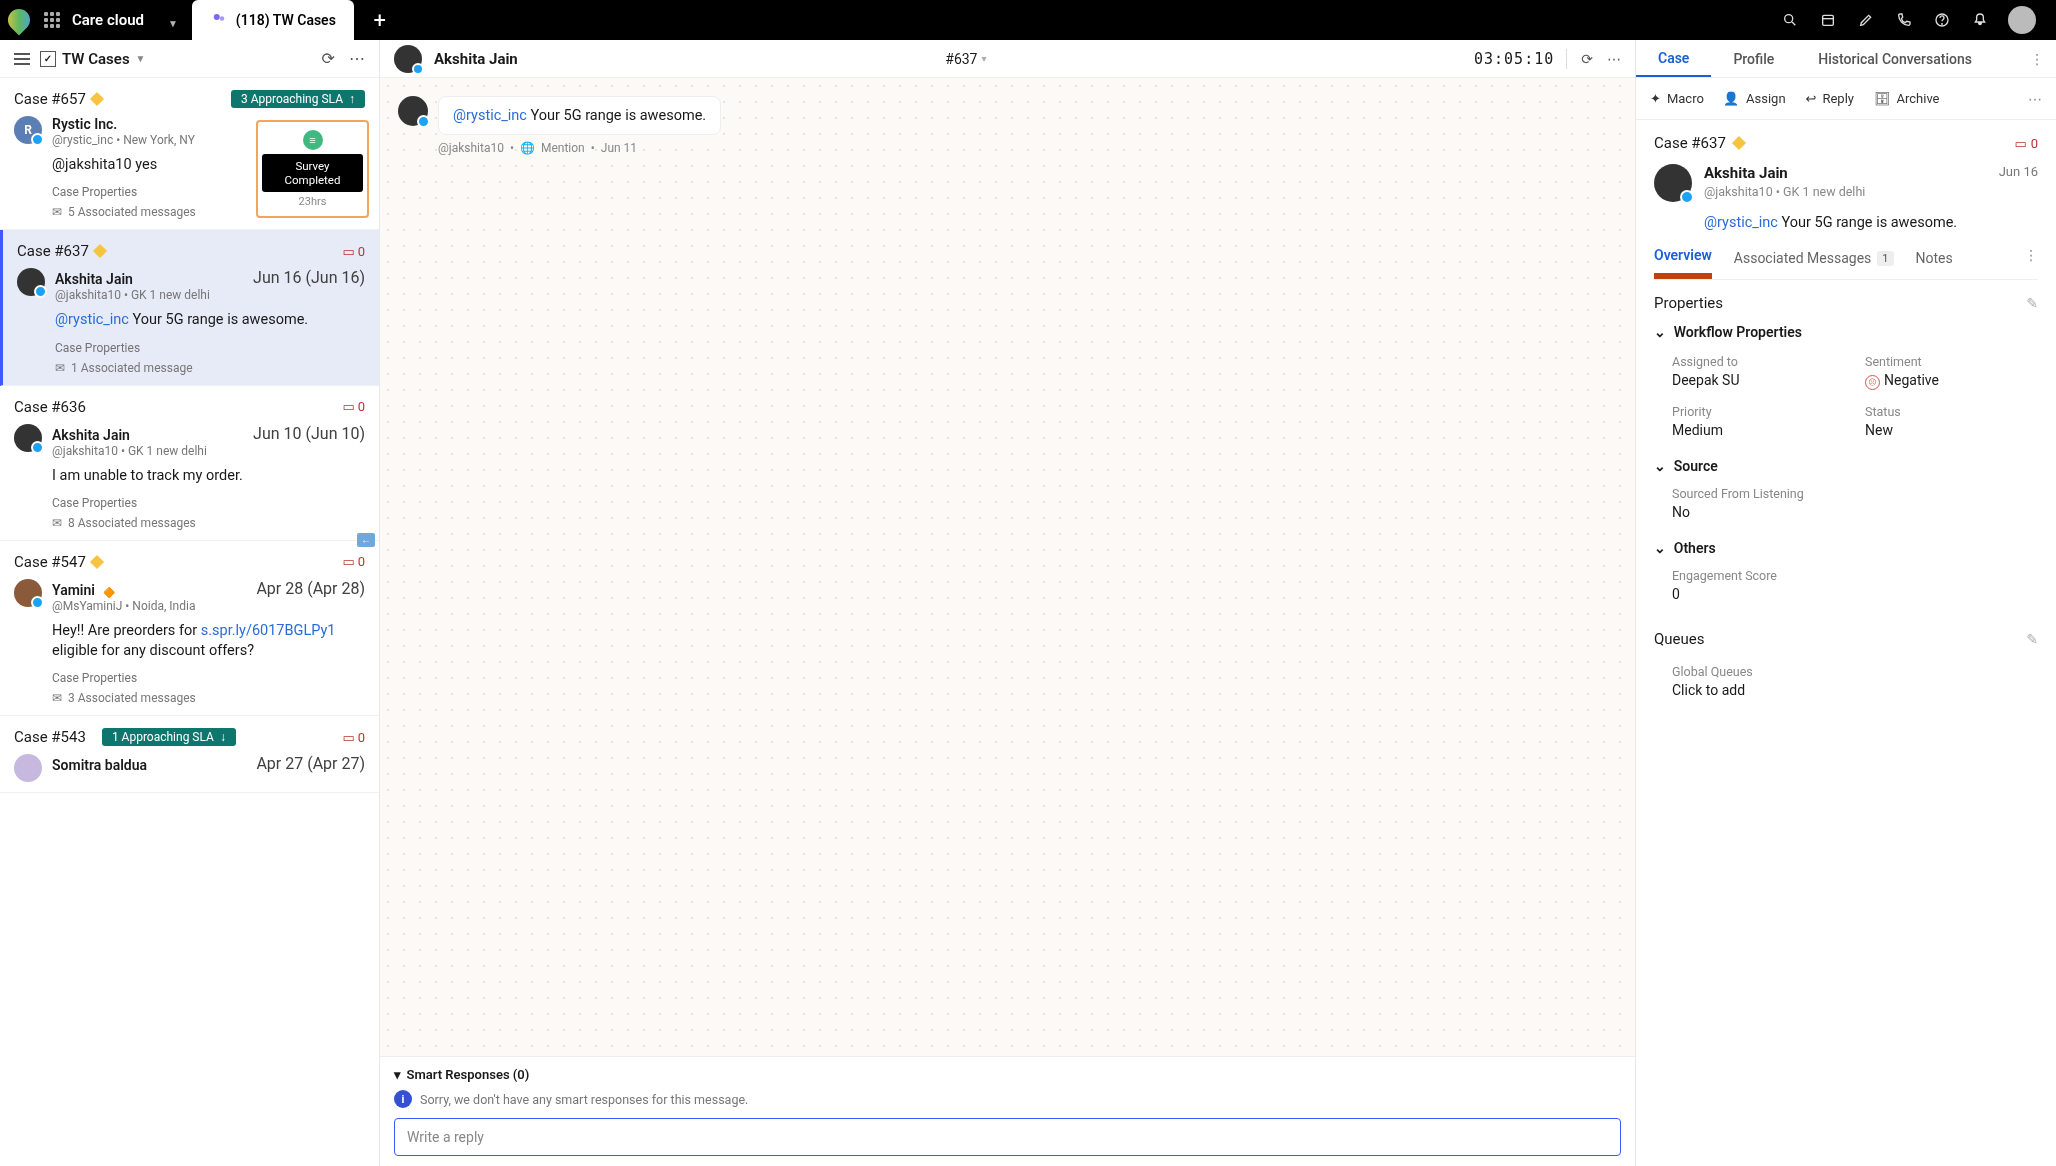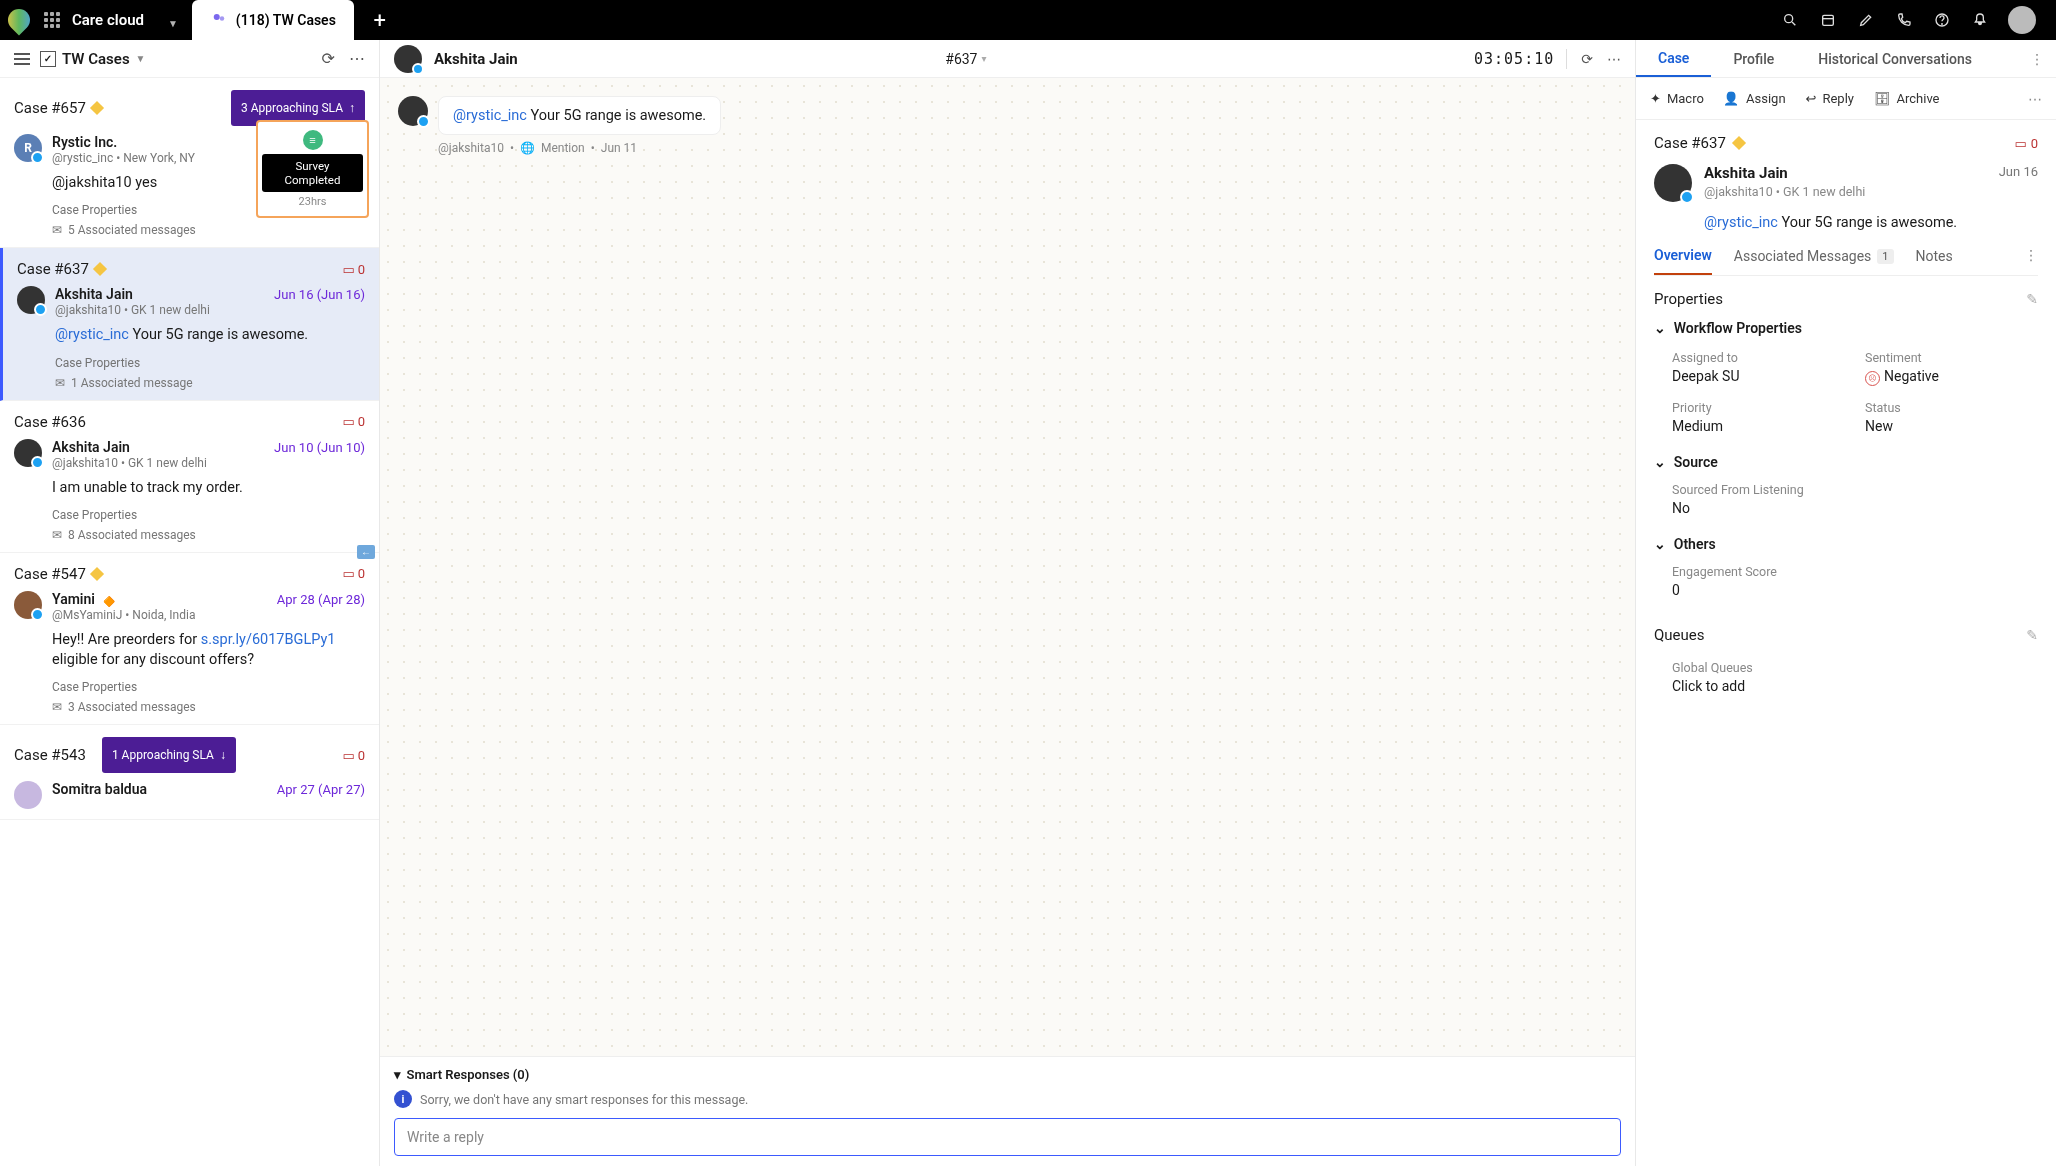--- a/index.html
+++ b/index.html
@@ -25,30 +25,30 @@
 .list-title{display:flex;align-items:center;gap:6px;font-weight:600;font-size:15px}
 .checkbox-sq{width:16px;height:16px;border:1.5px solid #555;display:flex;align-items:center;justify-content:center;font-size:10px}
 .list-head-right{margin-left:auto;display:flex;align-items:center;gap:14px;color:#555}
 .refresh-ico,.more-ico{font-size:16px}
 .cases-scroll{flex:1;overflow-y:auto}
 .case{border-bottom:1px solid #f1f1f1;padding:12px 14px 10px;position:relative}
 .case.selected{background:#e6ebf7;border-left:3px solid #3d5afe}
 .case-row1{display:flex;align-items:center;gap:6px}
 .case-id{font-size:15px}
 .diamond{width:10px;height:10px;background:#f5c542;transform:rotate(45deg);display:inline-block}
-.sla-badge{background:#4c1d95;color:#fff;font-size:12px;padding:11px 10px;border-radius:3px;display:inline-flex;align-items:center;gap:6px;margin-left:auto}
+.sla-badge{background:#0f766e;color:#fff;font-size:12px;padding:2px 10px;border-radius:3px;display:inline-flex;align-items:center;gap:6px;margin-left:auto}
 .case-right-count{margin-left:auto;color:#b33;font-size:13px;display:flex;align-items:center;gap:3px}
 .case-body{display:flex;gap:10px;margin-top:8px}
 .case-avatar{width:28px;height:28px;border-radius:50%;background:#5b7fb5;position:relative;flex-shrink:0}
 .case-avatar.photo{background:#333}
 .case-avatar .net{position:absolute;bottom:-2px;right:-2px;width:13px;height:13px;border-radius:50%;background:#1da1f2;border:2px solid #fff}
 .case-content{flex:1;min-width:0}
 .case-user{display:flex;align-items:flex-end;gap:8px}
 .case-user .name{font-weight:600;font-size:14px}
-.case-user .dates{margin-left:auto;font-size:13px;color:#6d28d9}
+.case-user .dates{margin-left:auto;font-size:16px;color:#404040}
 .case-handle{font-size:12px;color:#777;margin-top:1px}
 .case-msg{margin-top:8px;font-size:14.5px;line-height:1.4}
 .case-msg .mention{color:#2a6cd6}
 .case-meta{margin-top:10px;font-size:12px;color:#737373}
 .case-assoc{font-size:12px;color:#777;margin-top:6px;display:flex;align-items:center;gap:6px}
 .survey-float{position:absolute;top:80px;right:10px;width:113px;border:2px solid #f5a45a;border-radius:4px;background:#fff;padding:8px 4px;text-align:center;z-index:5}
 .survey-badge{width:20px;height:20px;background:#3fb97f;border-radius:50%;margin:0 auto 4px;display:flex;align-items:center;justify-content:center;color:#fff;font-size:11px}
 .survey-tooltip{background:#000;color:#fff;font-size:11.5px;padding:5px 7px;border-radius:3px;display:inline-block}
 .survey-time{font-size:11px;color:#888;margin-top:3px}
 .conversation{flex:1;display:flex;flex-direction:column;background:#fbfaf7;border-right:1px solid #e8e8e8;min-width:0}
@@ -81,21 +81,21 @@
 .d-caserow .count{margin-left:auto;color:#b33;font-size:13px;display:flex;gap:4px;align-items:center}
 .d-user{display:flex;gap:12px;margin-bottom:12px}
 .d-avatar{width:38px;height:38px;border-radius:50%;background:#333;position:relative}
 .d-avatar .net{position:absolute;bottom:-2px;right:-2px;width:14px;height:14px;border-radius:50%;background:#1da1f2;border:2px solid #fff}
 .d-userinfo .name{font-weight:700;font-size:15px}
 .d-userinfo .handle{font-size:12.5px;color:#888;margin-top:2px}
 .d-date{margin-left:auto;font-size:13px;color:#777}
 .d-message{margin-left:50px;font-size:14.5px;margin-bottom:16px}
 .d-subtabs{display:flex;gap:22px;border-bottom:1px solid #eee;margin-bottom:14px}
 .d-subtab{padding-bottom:10px;font-size:14px;color:#666;display:flex;align-items:center;gap:6px}
-.d-subtab.active{color:#1a5fd6;border-bottom:2px solid #c2410c;font-weight:600}
+.d-subtab.active{color:#1a5fd6;border-bottom:6px solid #c2410c;font-weight:600}
 .badge-count{background:#eee;color:#555;font-size:11px;padding:1px 5px;border-radius:3px}
 .d-subtab-more{margin-left:auto;color:#888}
 .section-title{font-weight:400;font-size:15px;margin:10px 0 12px;display:flex;align-items:center}
 .section-title .pencil{margin-left:auto;color:#aaa;font-size:14px}
 .collapse-head{font-weight:600;font-size:14px;display:flex;align-items:center;gap:8px;margin:8px 0}
 .prop-grid{display:grid;grid-template-columns:1fr 1fr;gap:14px 20px;padding:6px 0 12px 18px}
 .prop-label{font-size:12.5px;color:#888;margin-bottom:3px}
 .prop-value{font-size:14px}
 .neg-face{width:15px;height:15px;border:1.5px solid #d9534f;border-radius:50%;display:inline-flex;align-items:center;justify-content:center;font-size:8px;color:#d9534f;margin-right:4px}
 .svg-ico{width:16px;height:16px;stroke:currentColor;fill:none;stroke-width:2}

